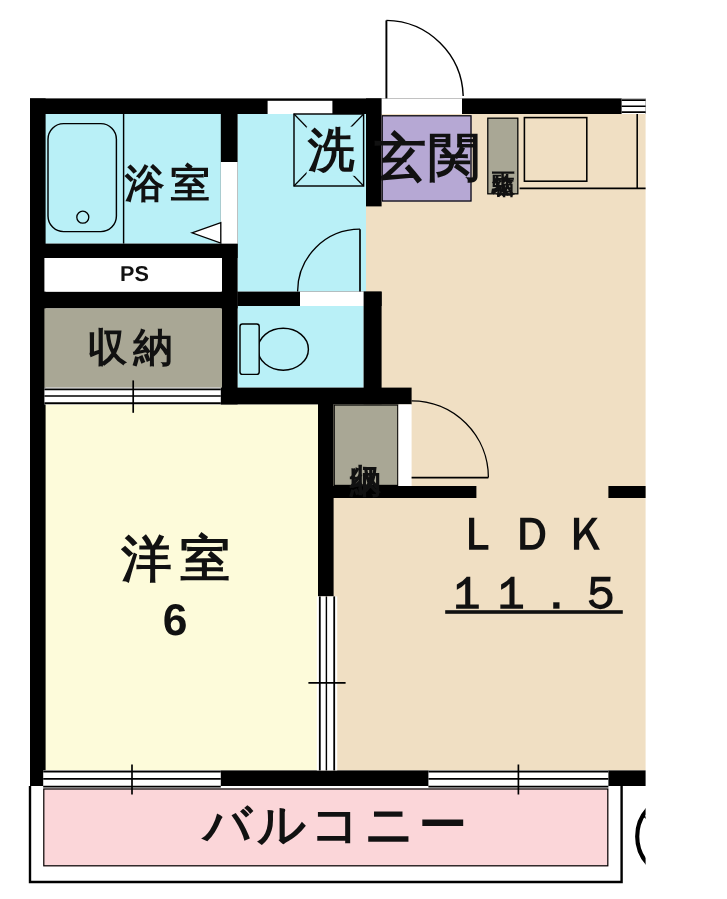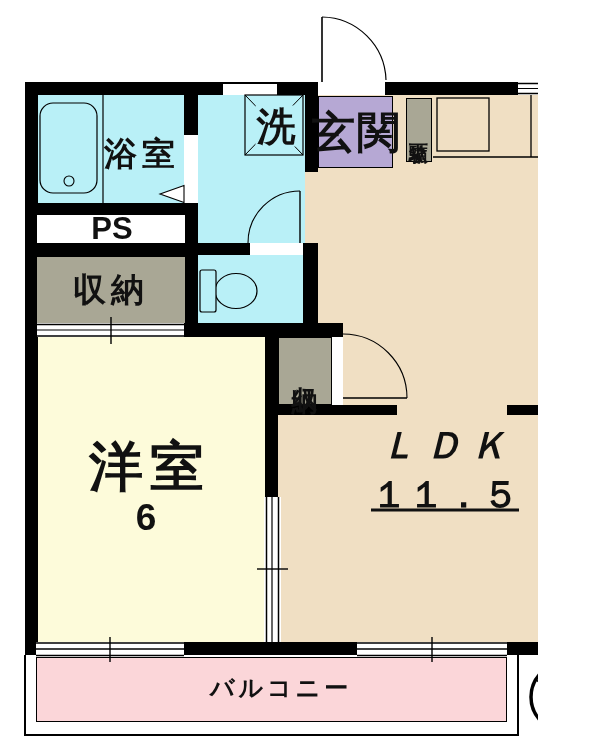--- a/index.html
+++ b/index.html
@@ -147,22 +147,22 @@
     <g>
       <circle cx="565" cy="697" r="34" fill="#fff" stroke="#000" stroke-width="3.5"></circle>
       <polygon points="534,679 597,700 577,704 586,722" fill="#000"></polygon>
     </g>
   </svg>
 
   <div class="lbl" style="left:142px;top:153px;font-size:33px;letter-spacing:5px;">浴室</div>
   <div class="lbl" style="left:276px;top:126px;font-size:39px;background:#b9f0f7;padding:1px;">洗</div>
   <div class="lbl" style="left:357px;top:132px;font-size:43px;letter-spacing:2px;">玄関</div>
   <div class="lbl vert" style="left:419px;top:130px;font-size:19px;letter-spacing:1px;">下駄箱</div>
-  <div class="lbl" style="left:112px;top:228px;font-size:31px;">PS</div>
+  <div class="lbl" style="left:112px;top:228px;font-size:18px;">PS</div>
   <div class="lbl" style="left:111px;top:289px;font-size:33px;letter-spacing:5px;">収納</div>
   <div class="lbl vert" style="left:305px;top:368px;font-size:26px;letter-spacing:2px;">収納</div>
-  <div class="lbl" style="left:150px;top:466px;font-size:54px;letter-spacing:7px;">洋室</div>
+  <div class="lbl" style="left:150px;top:466px;font-size:42px;letter-spacing:7px;">洋室</div>
   <div class="lbl" style="left:146px;top:517px;font-size:37px;">6</div>
-  <div class="lbl" style="left:448px;top:445px;font-size:37px;letter-spacing:8px;font-style:italic;">ＬＤＫ</div>
+  <div class="lbl" style="left:448px;top:445px;font-size:37px;letter-spacing:8px;">ＬＤＫ</div>
   <div class="lbl" style="left:445px;top:494px;font-size:37px;text-decoration:underline;">１１．５</div>
-  <div class="lbl" style="left:281px;top:688px;font-size:24px;letter-spacing:4px;text-align:right;">バルコニー</div>
+  <div class="lbl" style="left:281px;top:688px;font-size:40px;letter-spacing:4px;text-align:right;">バルコニー</div>
 
 </div>
 
 </body></html>

